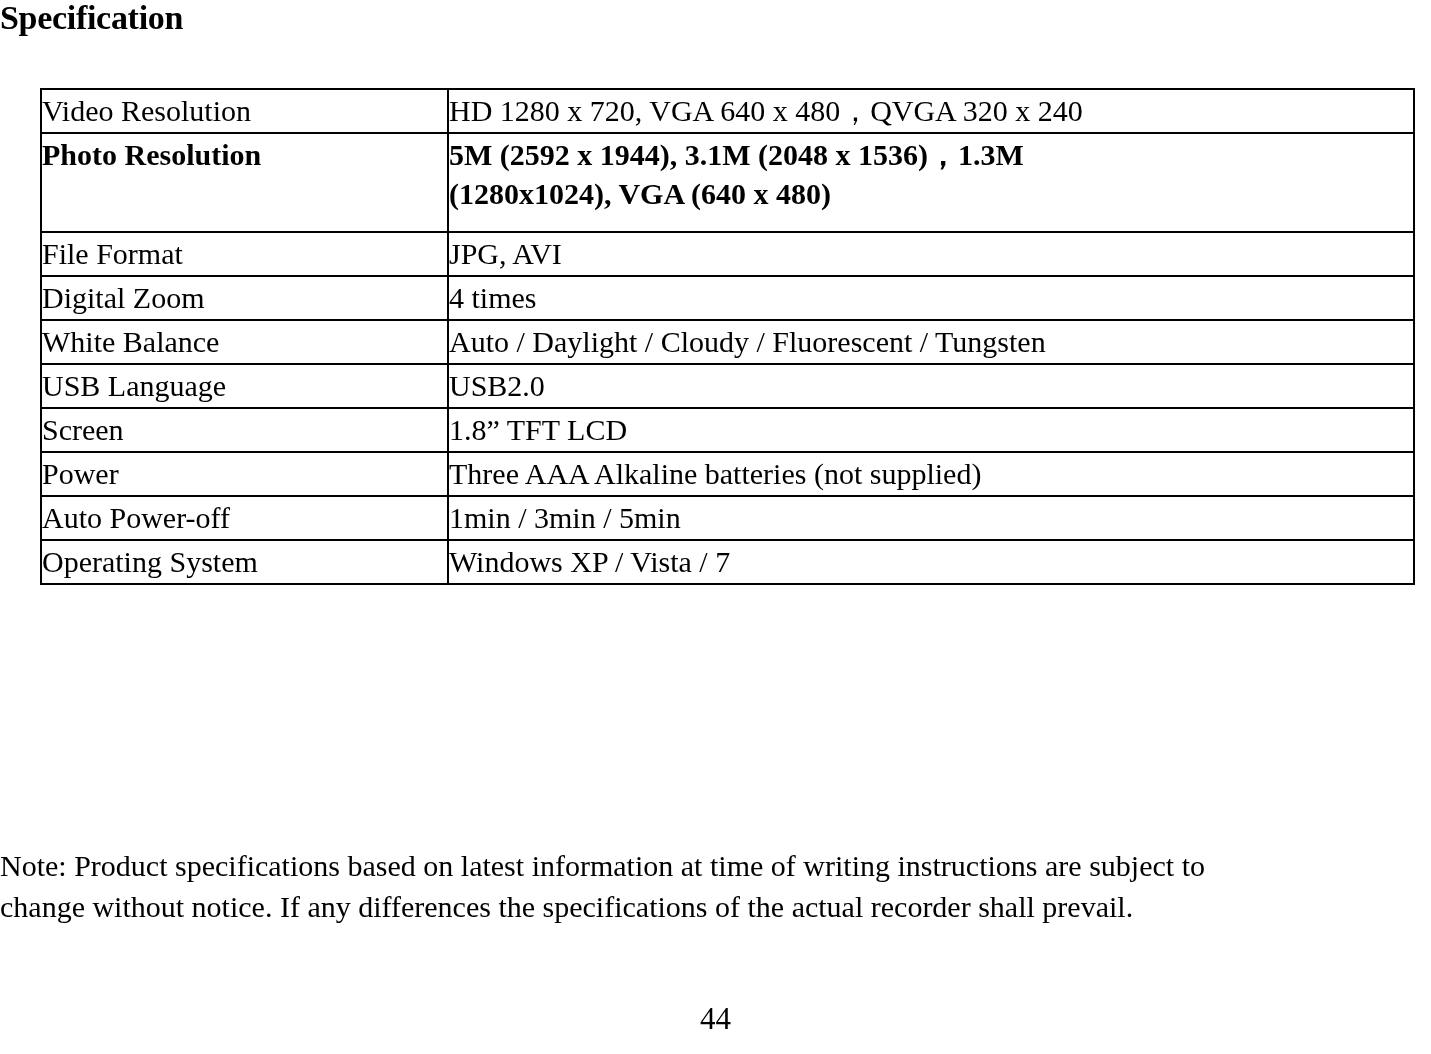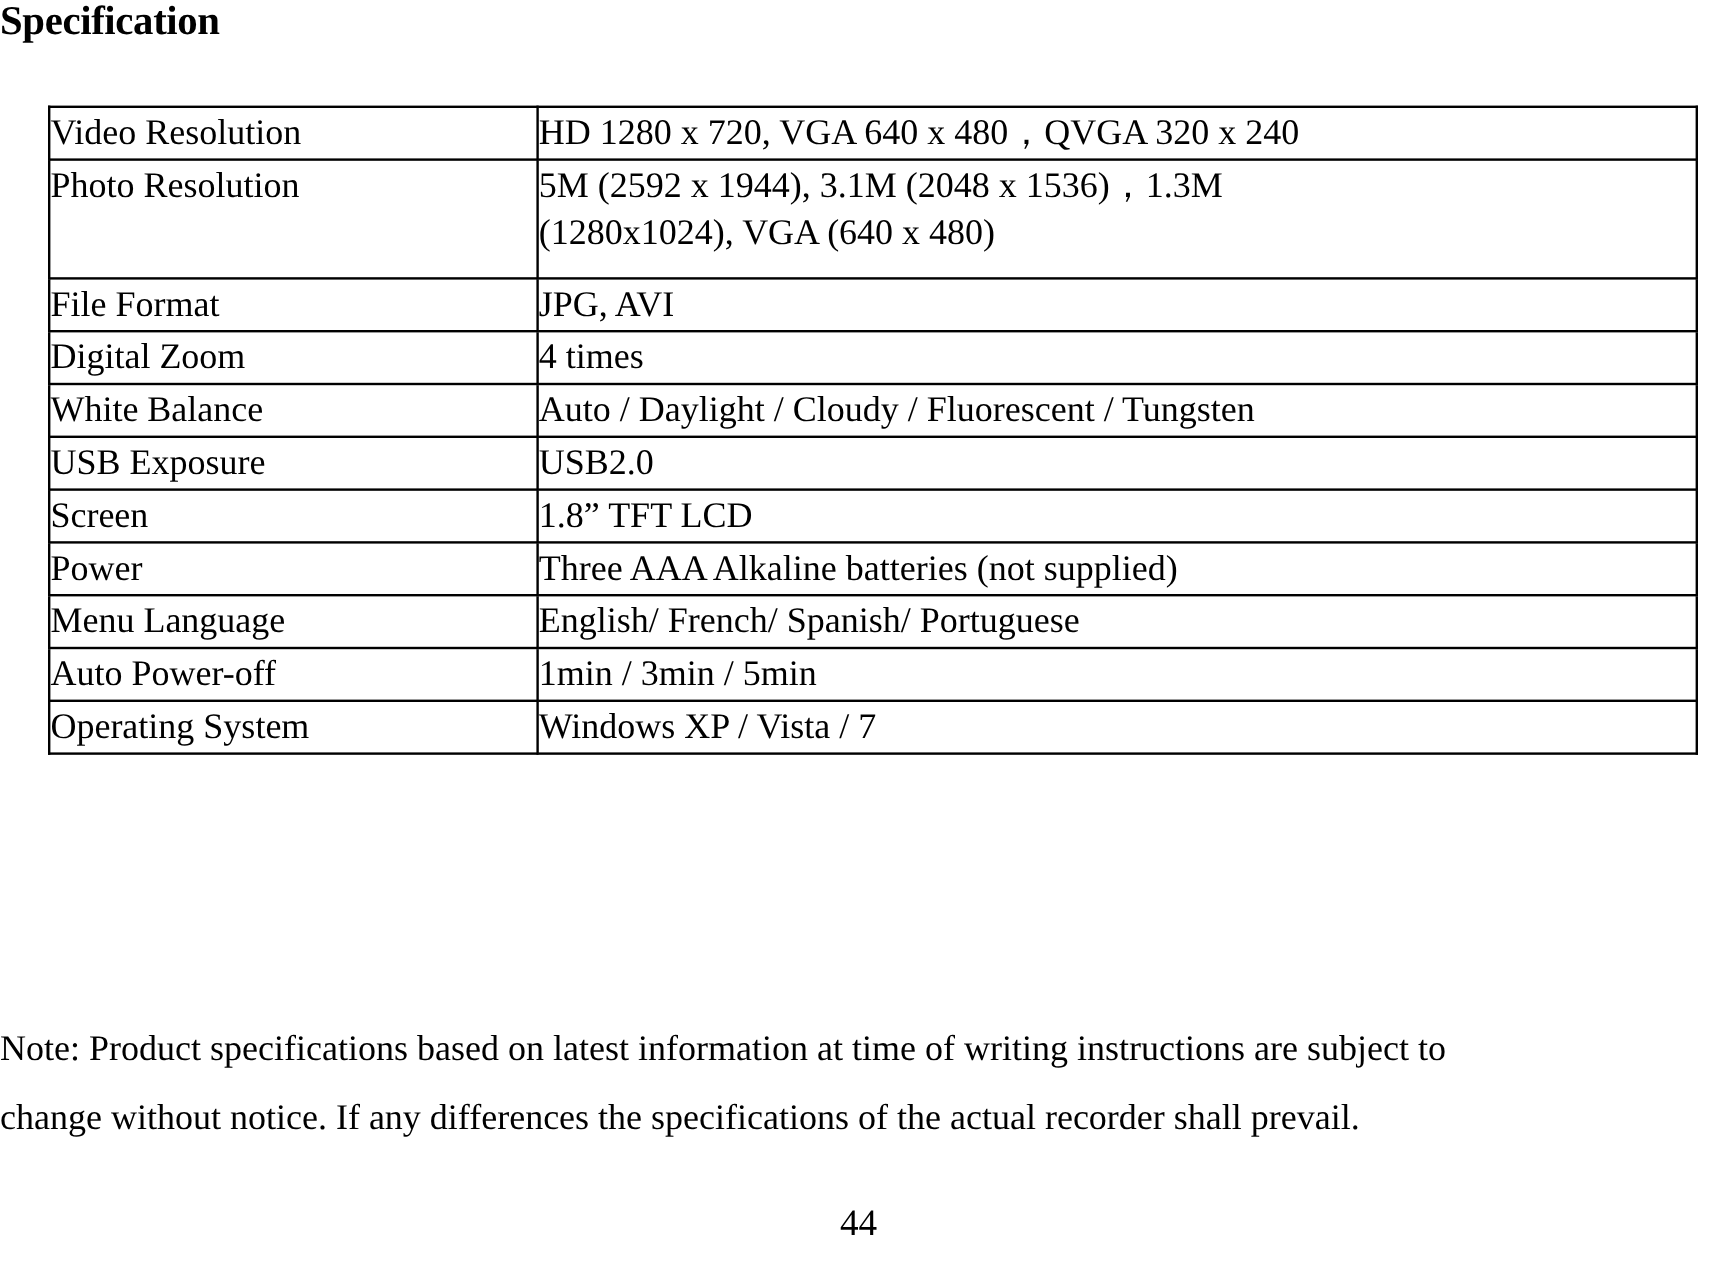--- a/index.html
+++ b/index.html
@@ -68,32 +68,32 @@
   td.value-cell {
     padding-left: 22px;
     padding-right: 16px;
   }
   td.value-cell.justify {
     text-align: justify;
     text-align-last: left;
   }
   
   tr.r-h1 td { height: 36px; }
-  tr.r-h2 td { height: 94px; }
+  tr.r-h2 td { height: 94px; font-weight: bold; }
 
   .cell-line { display: block; }
 
   
   .note-paragraph {
     position: absolute;
     left: 0px;
     top: 845px;
     width: 1205px;
     font-size: 30px;
-    line-height: 58px;
+    line-height: 41px;
     text-align: justify;
     text-align-last: left;
   }
 
   
   .page-number {
     position: absolute;
     left: 0px;
     top: 1000px;
     width: 1431px;
@@ -152,48 +152,40 @@
           <tr class="r-h1">
             <td class="label-cell">
               <span class="cell-line">White Balance</span>
             </td>
             <td class="value-cell">
               <span class="cell-line">Auto / Daylight / Cloudy / Fluorescent / Tungsten</span>
             </td>
           </tr>
           <tr class="r-h1">
             <td class="label-cell">
-              <span class="cell-line">USB Exposure</span>
+              <span class="cell-line">USB Language</span>
             </td>
             <td class="value-cell">
               <span class="cell-line">USB2.0</span>
             </td>
           </tr>
           <tr class="r-h1">
             <td class="label-cell">
               <span class="cell-line">Screen</span>
             </td>
             <td class="value-cell">
               <span class="cell-line">1.8” TFT LCD</span>
             </td>
           </tr>
           <tr class="r-h1">
             <td class="label-cell">
               <span class="cell-line">Power</span>
             </td>
             <td class="value-cell">
               <span class="cell-line">Three AAA Alkaline batteries (not supplied)</span>
-            </td>
-          </tr>
-          <tr class="r-h1">
-            <td class="label-cell">
-              <span class="cell-line">Menu Language</span>
-            </td>
-            <td class="value-cell">
-              <span class="cell-line">English/ French/ Spanish/ Portuguese</span>
             </td>
           </tr>
           <tr class="r-h1">
             <td class="label-cell">
               <span class="cell-line">Auto Power-off</span>
             </td>
             <td class="value-cell">
               <span class="cell-line">1min / 3min / 5min</span>
             </td>
           </tr>

